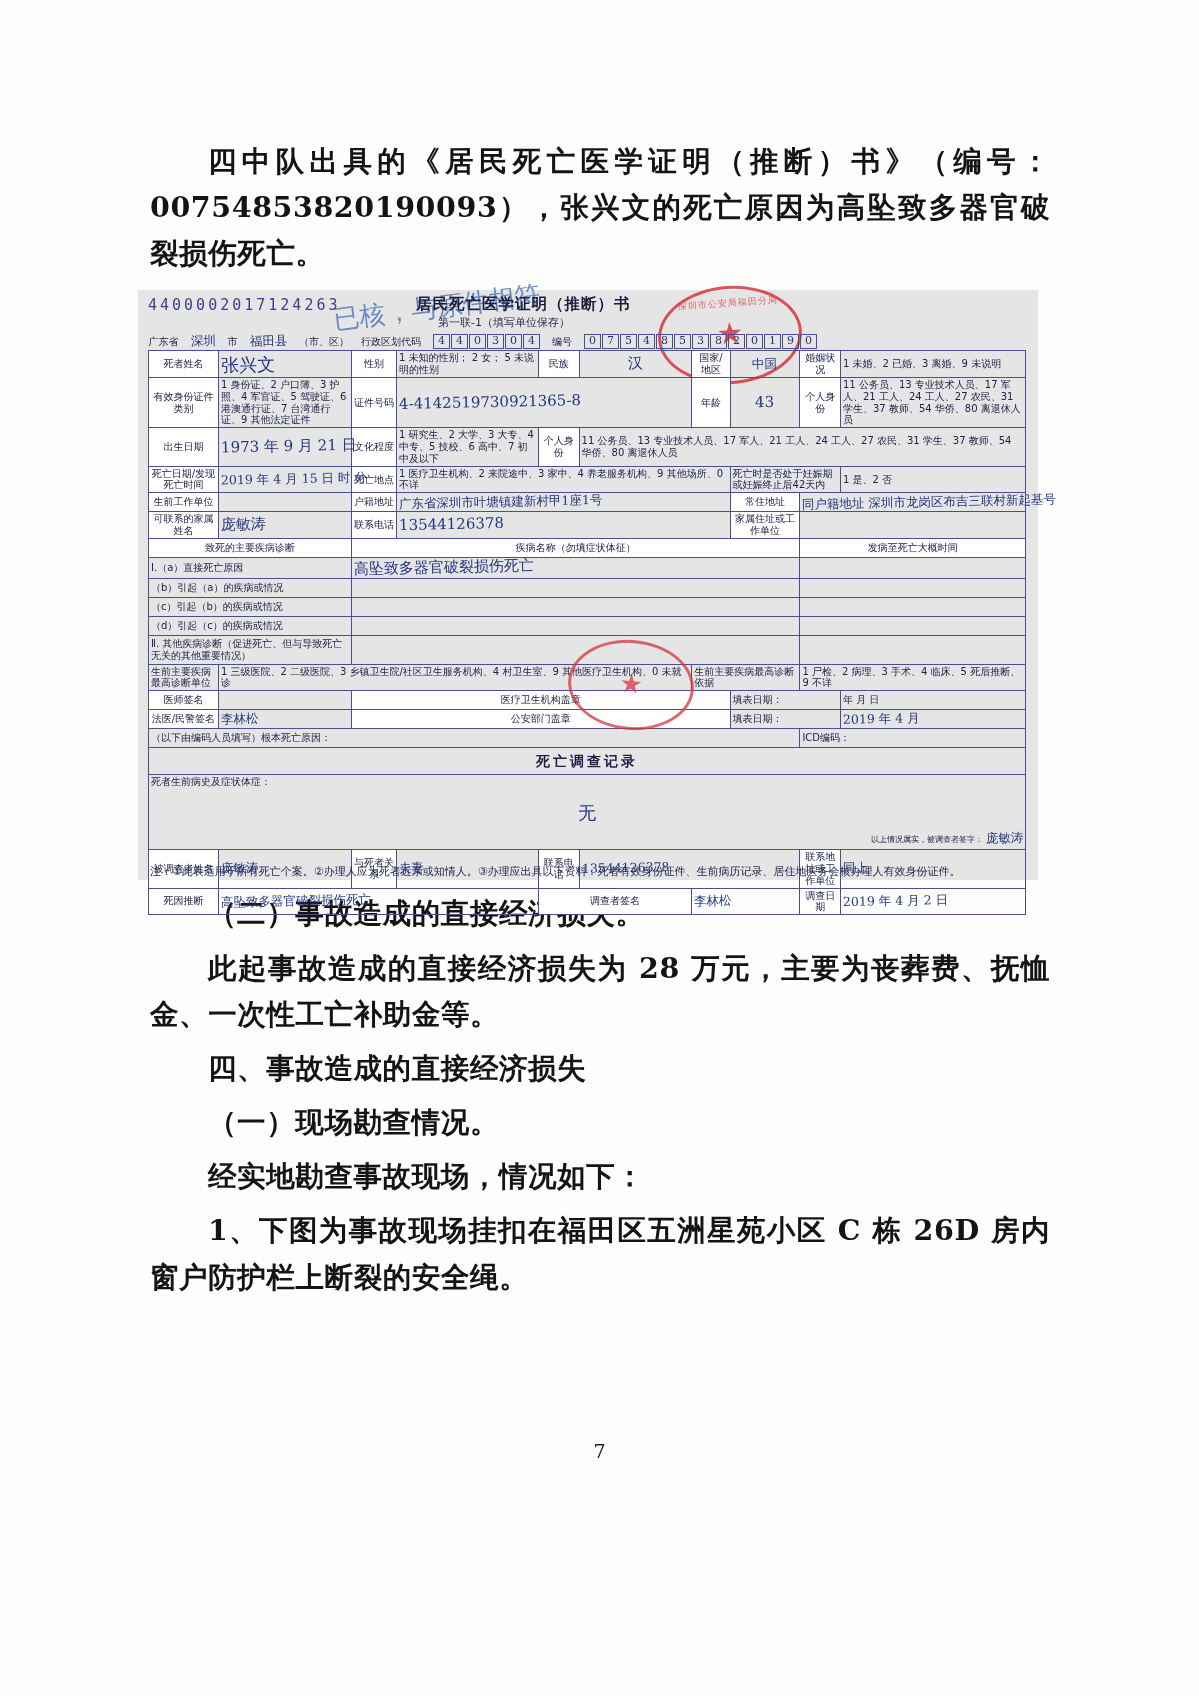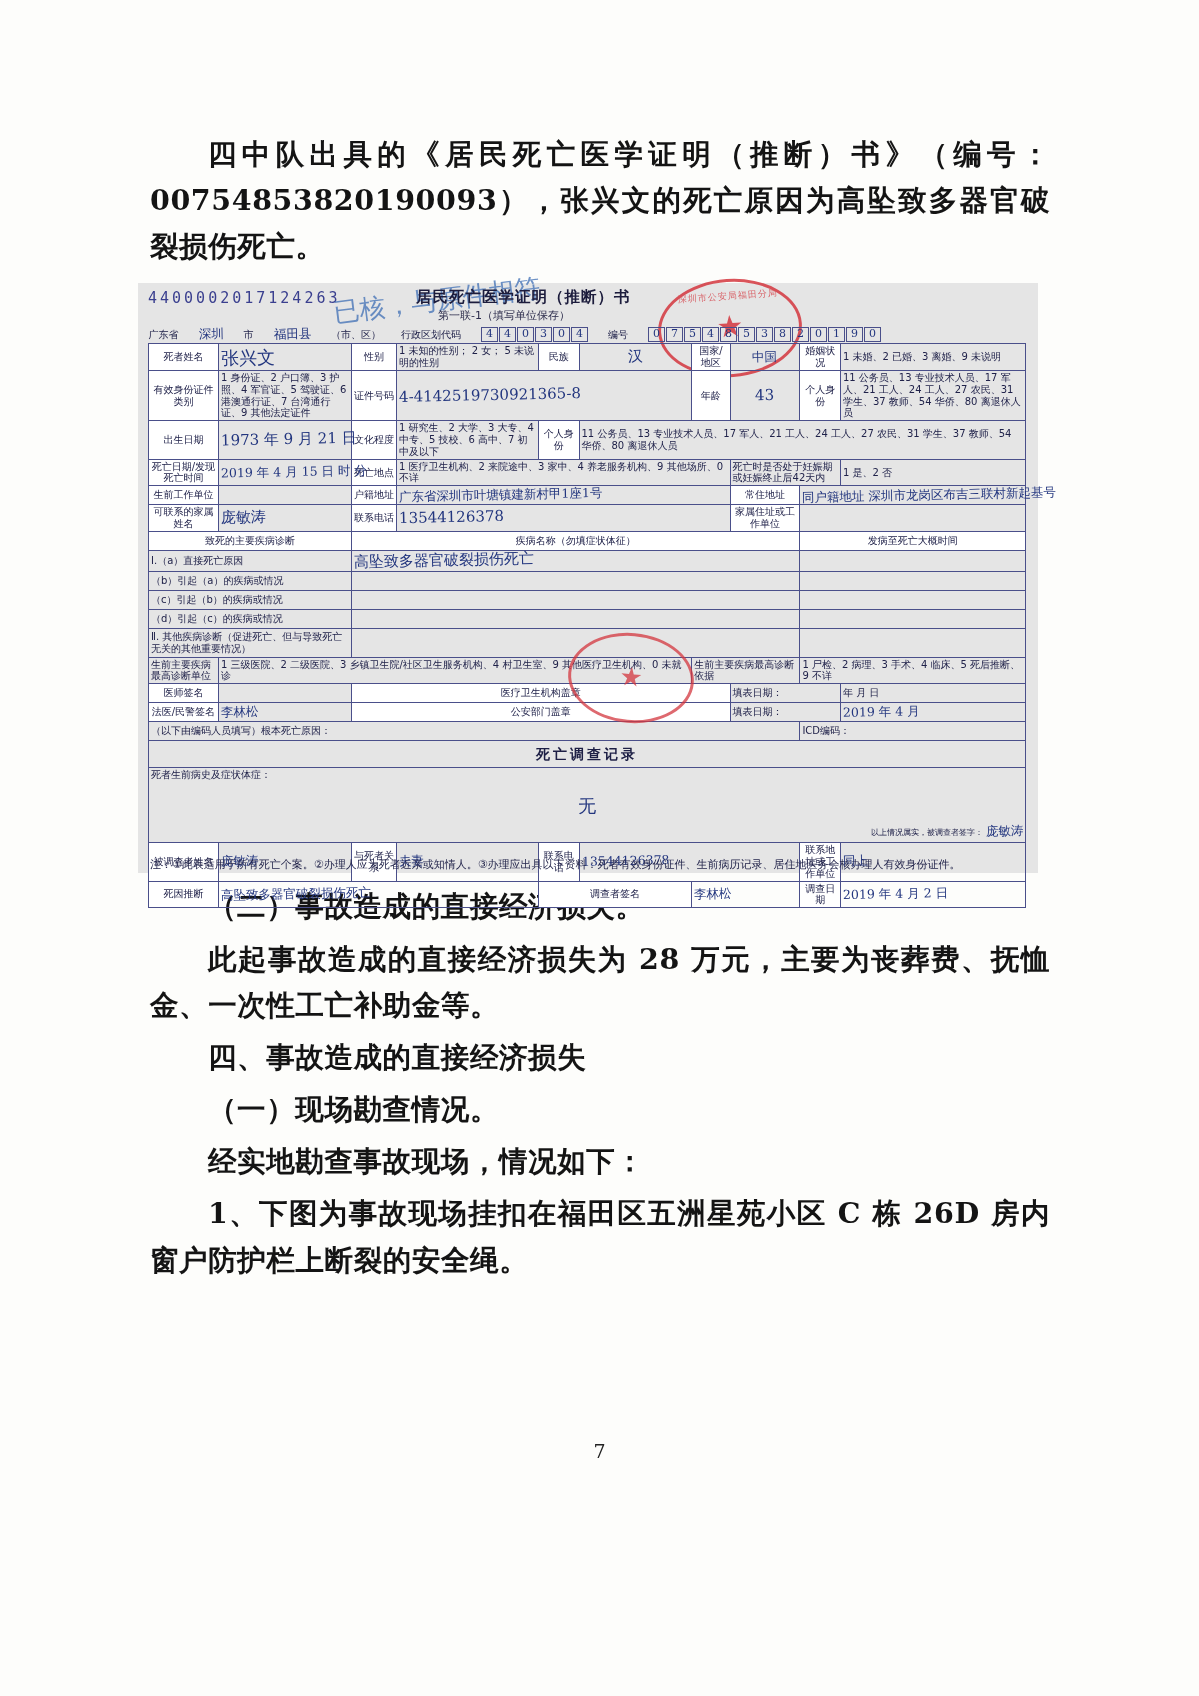--- a/index.html
+++ b/index.html
@@ -17,21 +17,21 @@
     background: #fdfdfb;
     overflow: hidden;
   }
   .doc-body {
     position: absolute;
     left: 150px;
     top: 130px;
     width: 900px;
   }
   p.para {
-    margin: 1px 0 6px 0;
+    margin: 8px 0 6px 0;
     font-size: 28.5px;
     line-height: 1.62;
     color: #141414;
     text-align: justify;
     font-family: "DejaVu Serif", "Liberation Serif", serif;
     font-weight: 600;
     letter-spacing: 0.6px;
   }
   p.indent {
     text-indent: 58px;
@@ -253,21 +253,21 @@
             <col style="width:34px">
               <col style="width:62px">
               <col style="width:36px">
             <col style="width:64px">
               <col style="width:100px">
           </colgroup>
 
           <tbody>
               <tr>
             <td colspan="11" style="border:none;height:18px;padding:0">
-              <div style="display:flex;align-items:center;gap:20px;font-size:10px;">
+              <div style="display:flex;align-items:center;gap:12px;font-size:10px;">
                 <span>广东省</span>
                 <span class="hand sm">深圳</span>
                 <span>市</span>
                 <span class="hand sm">福田县</span>
                 <span>（市、区）</span>
                 <span>行政区划代码</span>
                 <span class="boxrow">
                       <span>4</span>
                       <span>4</span>
                       <span>0</span>

